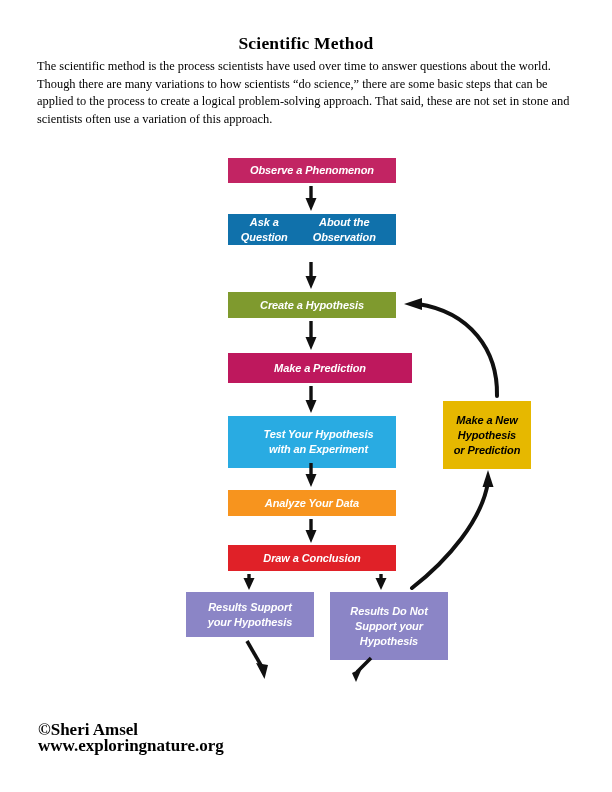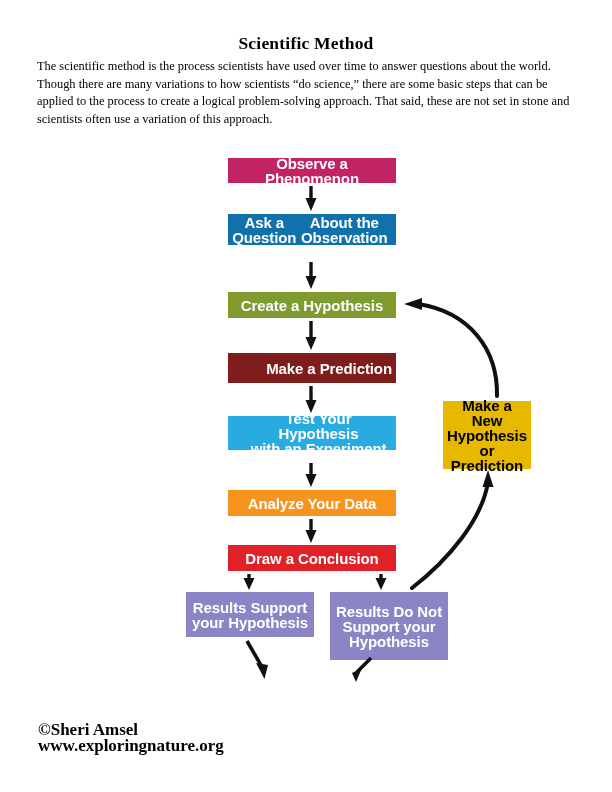--- a/index.html
+++ b/index.html
@@ -48,25 +48,26 @@
   
   .node {
     position: absolute;
     box-sizing: border-box;
     display: flex;
     align-items: center;
     justify-content: center;
     text-align: center;
     font-family: "Liberation Sans", sans-serif;
     font-weight: bold;
-    font-size: 15px;
+    font-size: 11px;
     line-height: 15px;
     color: #ffffff;
     padding: 2px 4px;
     letter-spacing: -0.1px;
+    font-style: italic;
   }
   .node.dark-text { color: #000000; }
   .node.share {
     background: #ffffff;
     color: #111111;
     border: 1.6px solid #4d4d52;
   }
   .arrow-svg { position: absolute; left: 0; top: 0; }
   svg { display: block; }
 
@@ -97,25 +98,25 @@
 
   <div class="node" style="left:228px; top:214px; width:168px; height:31px; background:#1071ab; ">
     <span>Ask a Question</span>
     <span>About the Observation</span>
   </div>
 
   <div class="node" style="left:228px; top:292px; width:168px; height:26px; background:#7f9a2e;">
     <span>Create a Hypothesis</span>
   </div>
 
-  <div class="node" style="left:228px; top:353px; width:168px; height:30px; background:#7f1d1d;justify-content:flex-end;">
+  <div class="node" style="left:228px; top:353px; width:184px; height:30px; background:#be185d;">
     <span>Make a Prediction</span>
   </div>
 
-  <div class="node" style="left:228px; top:416px; width:168px; height:34px; background:#29abe2; flex-direction:column;padding-left:17px;">
+  <div class="node" style="left:228px; top:416px; width:168px; height:52px; background:#29abe2; flex-direction:column;padding-left:17px;">
     <span>Test Your Hypothesis</span>
     <span>with an Experiment</span>
   </div>
 
   <div class="node" style="left:228px; top:490px; width:168px; height:26px; background:#f7941e;">
     <span>Analyze Your Data</span>
   </div>
 
   <div class="node" style="left:228px; top:545px; width:168px; height:26px; background:#e02128;align-items:center;">
     <span>Draw a Conclusion</span>

